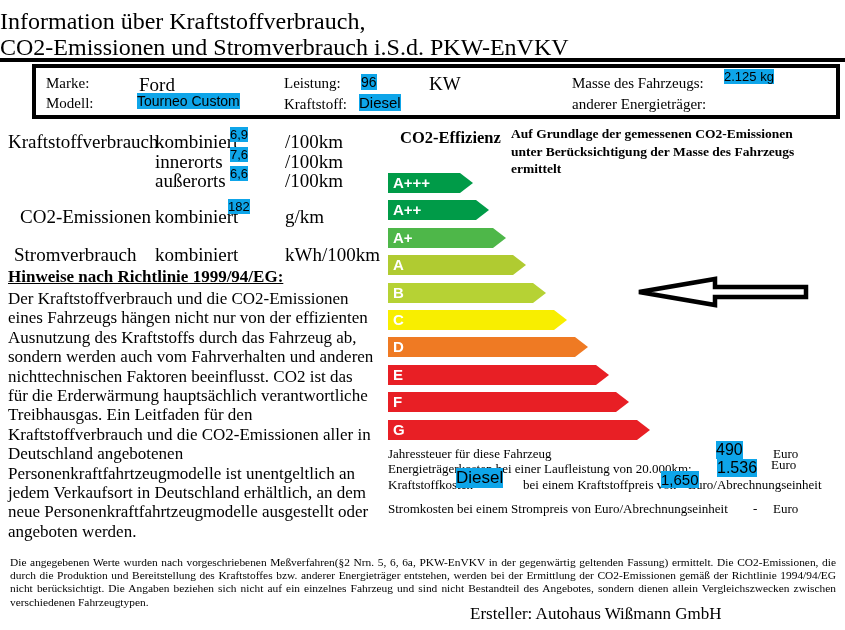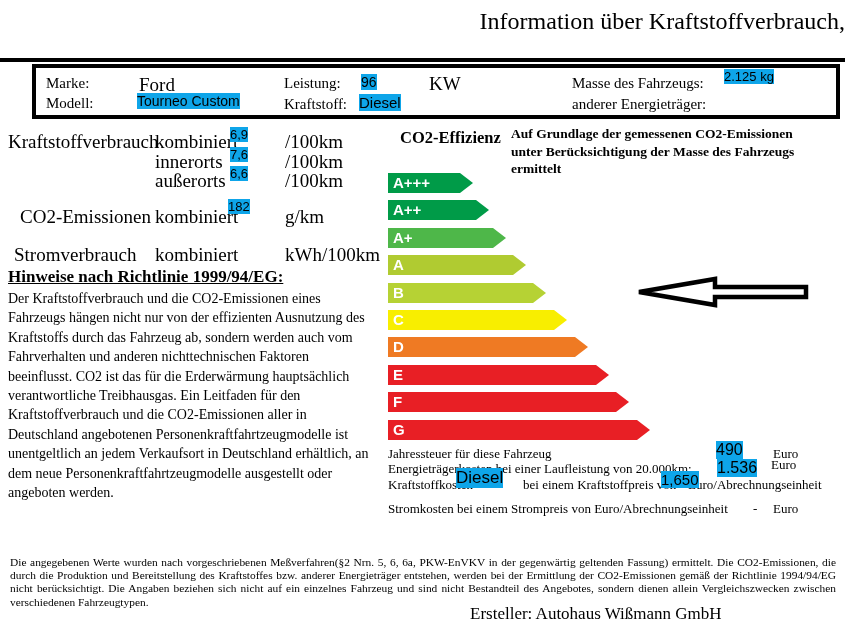--- a/index.html
+++ b/index.html
@@ -1,45 +1,46 @@
 <!DOCTYPE html>
 <html><head>
 <meta charset="utf-8">
 <style>
   html,body{margin:0;padding:0;background:#fff;}
   .page{position:relative;width:845px;height:630px;background:#fff;overflow:hidden;
         font-family:"Liberation Serif","DejaVu Serif",serif;color:#000;}
   .abs{position:absolute;white-space:nowrap;}
   .sansval{font-family:"Liberation Sans","DejaVu Sans",sans-serif;background:#0ea5e9;}
-  .title{position:absolute;top:8px;left:0;width:845px;text-align:right;
+  .title{position:absolute;top:8px;left:0;width:845px;text-align:left;
          font-size:24px;line-height:26px;}
   .title-rule{position:absolute;top:58px;left:0;width:845px;height:4px;background:#000;}
   .vehicle-box{position:absolute;left:8px;top:64px;width:800px;height:47px;border:4px solid #000;margin-left:24px;}
   .vb-label{font-size:15px;}
   .serif15{font-size:19px;}
   .serif13{font-size:13px;}
   .hinweise-head{font-size:17px;font-weight:bold;text-decoration:underline;}
-  .hinweise-body{font-size:14px;line-height:19.4px;white-space:normal;}
+  .hinweise-body{font-size:17px;line-height:19.4px;white-space:normal;}
   .eff-head{font-size:16.5px;font-weight:bold;}
   .eff-note{font-size:13.5px;font-weight:bold;line-height:17.5px;white-space:normal;}
   .arrow{position:absolute;height:20px;
          clip-path:polygon(0 0, calc(100% - 13px) 0, 100% 50%, calc(100% - 13px) 100%, 0 100%);}
   .arrow span{display:block;padding-left:5px;color:#fff;font-weight:bold;font-size:15px;
               line-height:20px;font-family:"Liberation Sans","DejaVu Sans",sans-serif;}
   .footnote{position:absolute;left:10px;top:556px;width:826px;font-size:11.4px;
             line-height:13.2px;text-align:justify;white-space:normal;}
   .ersteller{font-size:17px;}
 </style>
 </head>
 <body>
 
 <div class="page">
 
   <div class="title">
     <div>Information über Kraftstoffverbrauch,</div>
+    <div>CO2-Emissionen und Stromverbrauch i.S.d. PKW-EnVKV</div>
   </div>
   <div class="title-rule"></div>
 
   <div class="vehicle-box">
     <span class="abs vb-label" style="left:10px;top:7px">Marke:</span>
     <span class="abs serif15" style="left:103px;top:6px">Ford</span>
     <span class="abs vb-label" style="left:10px;top:27px">Modell:</span>
     <span class="abs sansval" style="left:101px;top:25px;font-size:14px">Tourneo Custom</span>
     <span class="abs vb-label" style="left:248px;top:7px">Leistung:</span>
     <span class="abs sansval" style="left:325px;top:6px;font-size:14px">96</span>

